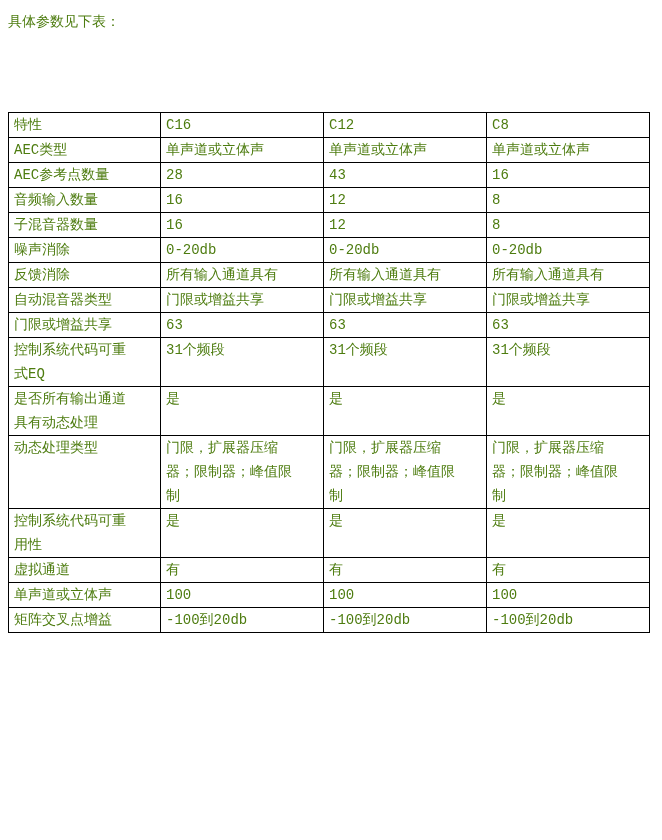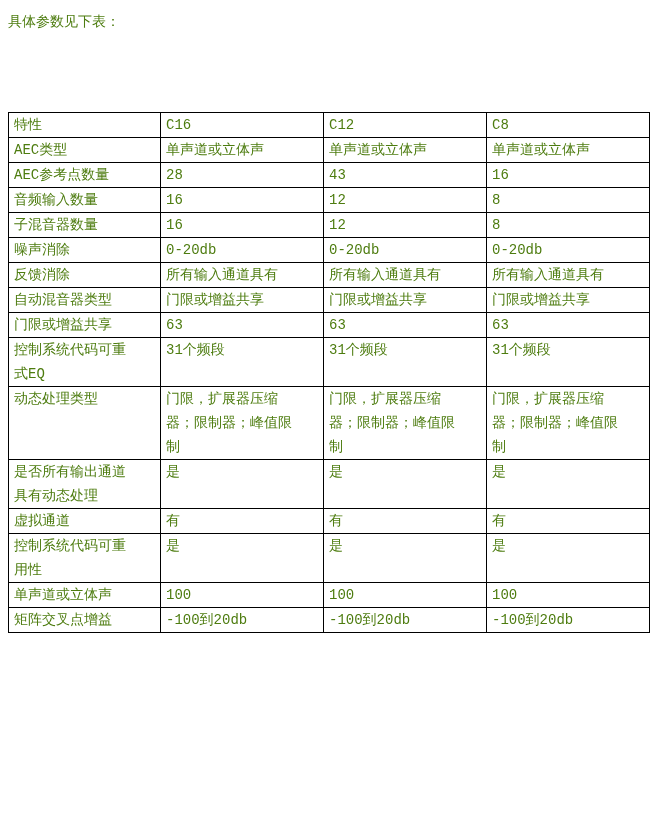--- a/index.html
+++ b/index.html
@@ -122,50 +122,50 @@
         <td>63</td>
       </tr>
       <tr>
         <td>控制系统代码可重
 式EQ</td>
         <td>31个频段</td>
         <td>31个频段</td>
         <td>31个频段</td>
       </tr>
       <tr>
+        <td>是否所有输出通道
+具有动态处理</td>
+        <td>是</td>
+        <td>是</td>
+        <td>是</td>
+      </tr>
+      <tr>
         <td>动态处理类型</td>
         <td>门限，扩展器压缩
 器；限制器；峰值限
 制</td>
         <td>门限，扩展器压缩
 器；限制器；峰值限
 制</td>
         <td>门限，扩展器压缩
 器；限制器；峰值限
 制</td>
       </tr>
       <tr>
-        <td>是否所有输出通道
-具有动态处理</td>
+        <td>控制系统代码可重
+用性</td>
         <td>是</td>
         <td>是</td>
         <td>是</td>
       </tr>
       <tr>
         <td>虚拟通道</td>
         <td>有</td>
         <td>有</td>
         <td>有</td>
-      </tr>
-      <tr>
-        <td>控制系统代码可重
-用性</td>
-        <td>是</td>
-        <td>是</td>
-        <td>是</td>
       </tr>
       <tr>
         <td>单声道或立体声</td>
         <td>100</td>
         <td>100</td>
         <td>100</td>
       </tr>
       <tr>
         <td>矩阵交叉点增益</td>
         <td>-100到20db</td>

